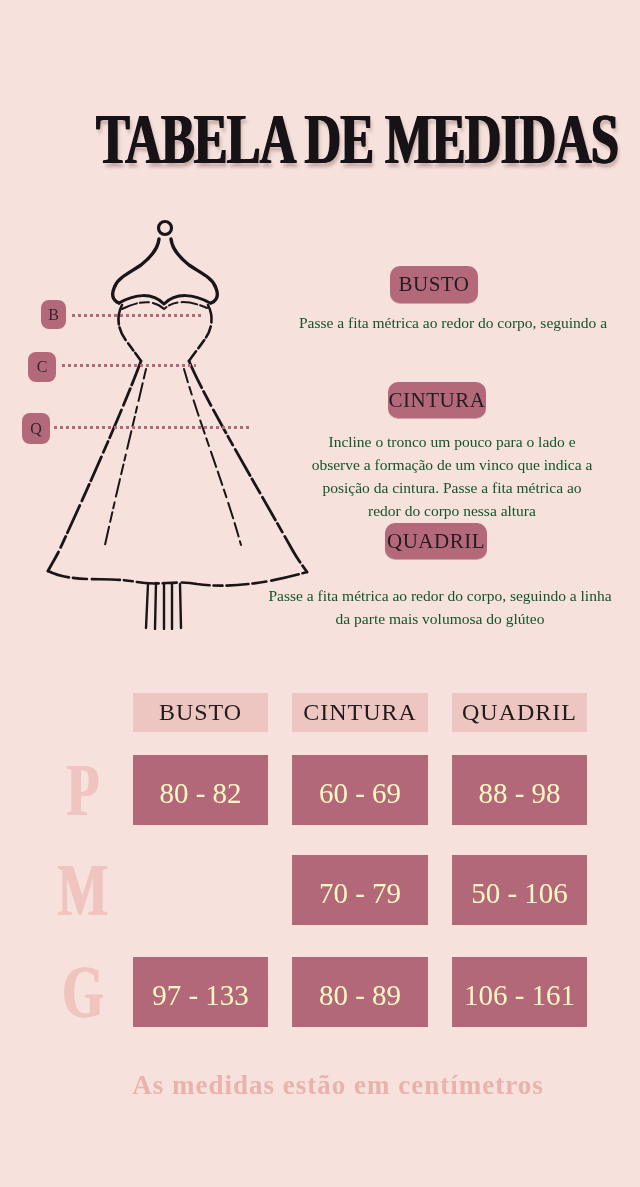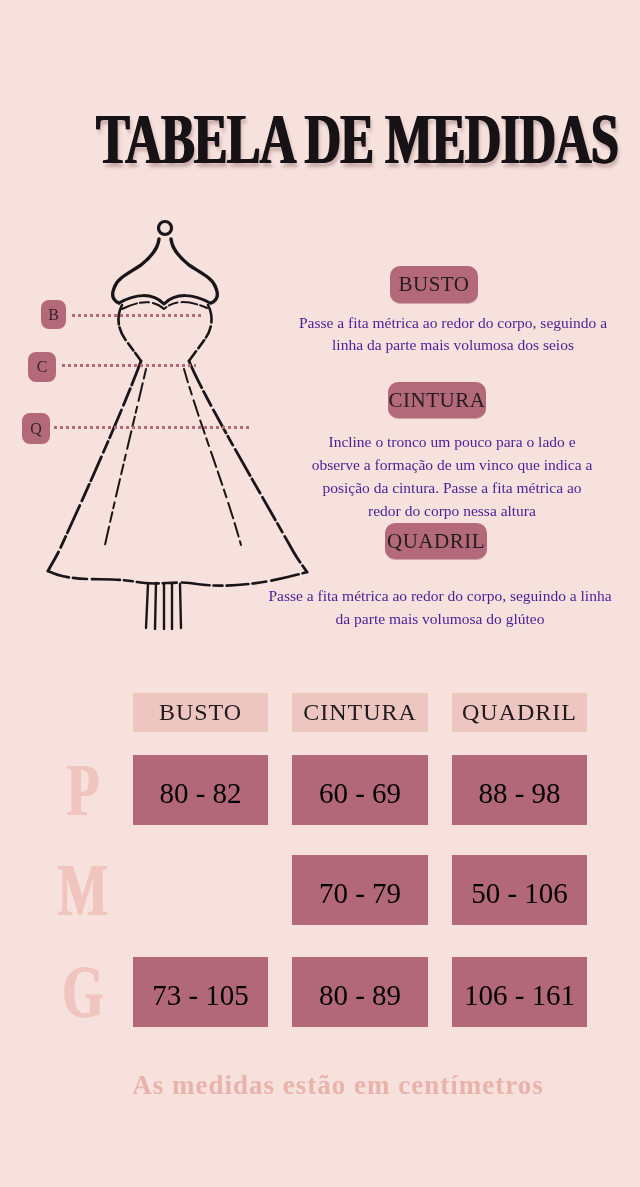--- a/index.html
+++ b/index.html
@@ -33,36 +33,36 @@
   .mline-q{left:54px;top:426px;width:196px;}
   .badge{
     position:absolute;background:#b4697a;border-radius:10px;
     display:flex;align-items:center;justify-content:center;
     font-size:21px;color:#241c20;letter-spacing:0.5px;
     box-shadow:0 1px 0 rgba(120,50,60,0.35);
   }
   .badge-busto{left:390px;top:266px;width:88px;height:37px;}
   .badge-cintura{left:388px;top:382px;width:98px;height:36px;}
   .badge-quadril{left:385px;top:523px;width:102px;height:36px;}
-  .desc{position:absolute;text-align:center;font-size:15.5px;line-height:22px;color:#4c1d95;}
+  .desc{position:absolute;text-align:center;font-size:15.5px;line-height:22px;color:#14532d;}
   .desc-busto{left:268px;top:312px;width:370px;}
   .desc-cintura{left:252px;top:430px;width:400px;line-height:23px;}
   .desc-quadril{left:228px;top:584px;width:424px;line-height:23px;}
   .th{
     position:absolute;top:693px;height:39px;background:#eec6c1;
     display:flex;align-items:center;justify-content:center;
     font-size:24px;color:#201b1d;letter-spacing:1px;
   }
   .col1{left:133px;width:135px;}
   .col2{left:292px;width:136px;}
   .col3{left:452px;width:135px;}
   .cell{
     position:absolute;height:70px;background:#b3687a;box-sizing:border-box;padding-top:6px;
     display:flex;align-items:center;justify-content:center;
-    font-size:29px;color:#000000;
+    font-size:29px;color:#fef9c3;
   }
   .rowP{top:755px;}
   .rowM{top:855px;}
   .rowG{top:957px;}
   .size-letter{
     position:absolute;left:44px;width:78px;height:70px;
     display:flex;align-items:center;justify-content:center;
     font-size:74px;font-weight:bold;color:#f0c5bf;
     transform:scaleX(0.72);transform-origin:50% 50%;
     text-shadow:1px 0 0 #f0c5bf,-1px 0 0 #f0c5bf;
@@ -103,21 +103,20 @@
   <div class="tag tag-c">C</div>
   <div class="tag tag-q">Q</div>
 
   <div class="mline mline-b"></div>
   <div class="mline mline-c"></div>
   <div class="mline mline-q"></div>
 
   <div class="badge badge-busto">BUSTO</div>
   <div class="desc desc-busto">
     <div>Passe a fita métrica ao redor do corpo, seguindo a</div>
-    <div>linha da parte mais volumosa dos seios</div>
   </div>
 
   <div class="badge badge-cintura">CINTURA</div>
   <div class="desc desc-cintura">
     <div>Incline o tronco um pouco para o lado e</div>
     <div>observe a formação de um vinco que indica a</div>
     <div>posição da cintura. Passe a fita métrica ao</div>
     <div>redor do corpo nessa altura</div>
   </div>
 
@@ -134,19 +133,19 @@
   <div class="size-letter rowP">P</div>
   <div class="cell col1 rowP">80 - 82</div>
   <div class="cell col2 rowP">60 - 69</div>
   <div class="cell col3 rowP">88 - 98</div>
 
   <div class="size-letter rowM">M</div>
   <div class="cell col2 rowM">70 - 79</div>
   <div class="cell col3 rowM">50 - 106</div>
 
   <div class="size-letter rowG">G</div>
-  <div class="cell col1 rowG">73 - 105</div>
+  <div class="cell col1 rowG">97 - 133</div>
   <div class="cell col2 rowG">80 - 89</div>
   <div class="cell col3 rowG">106 - 161</div>
 
   <div class="footer-note">As medidas estão em centímetros</div>
 
 </div>
 
 </body></html>

